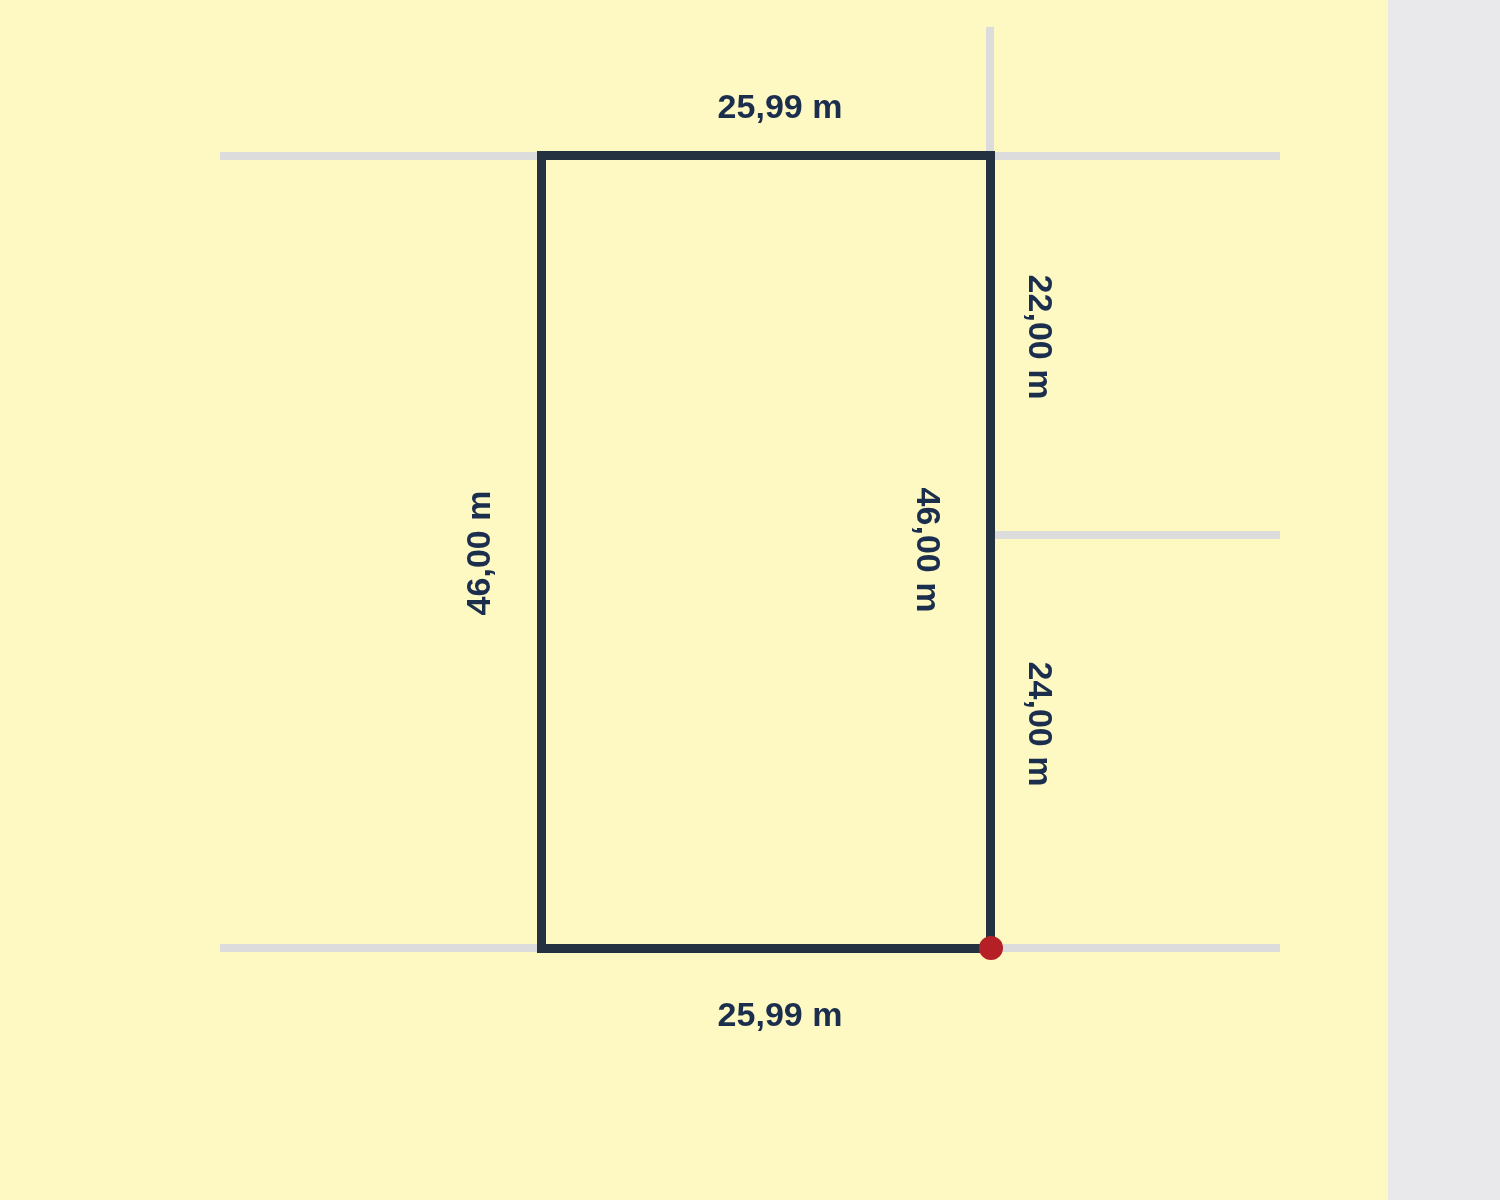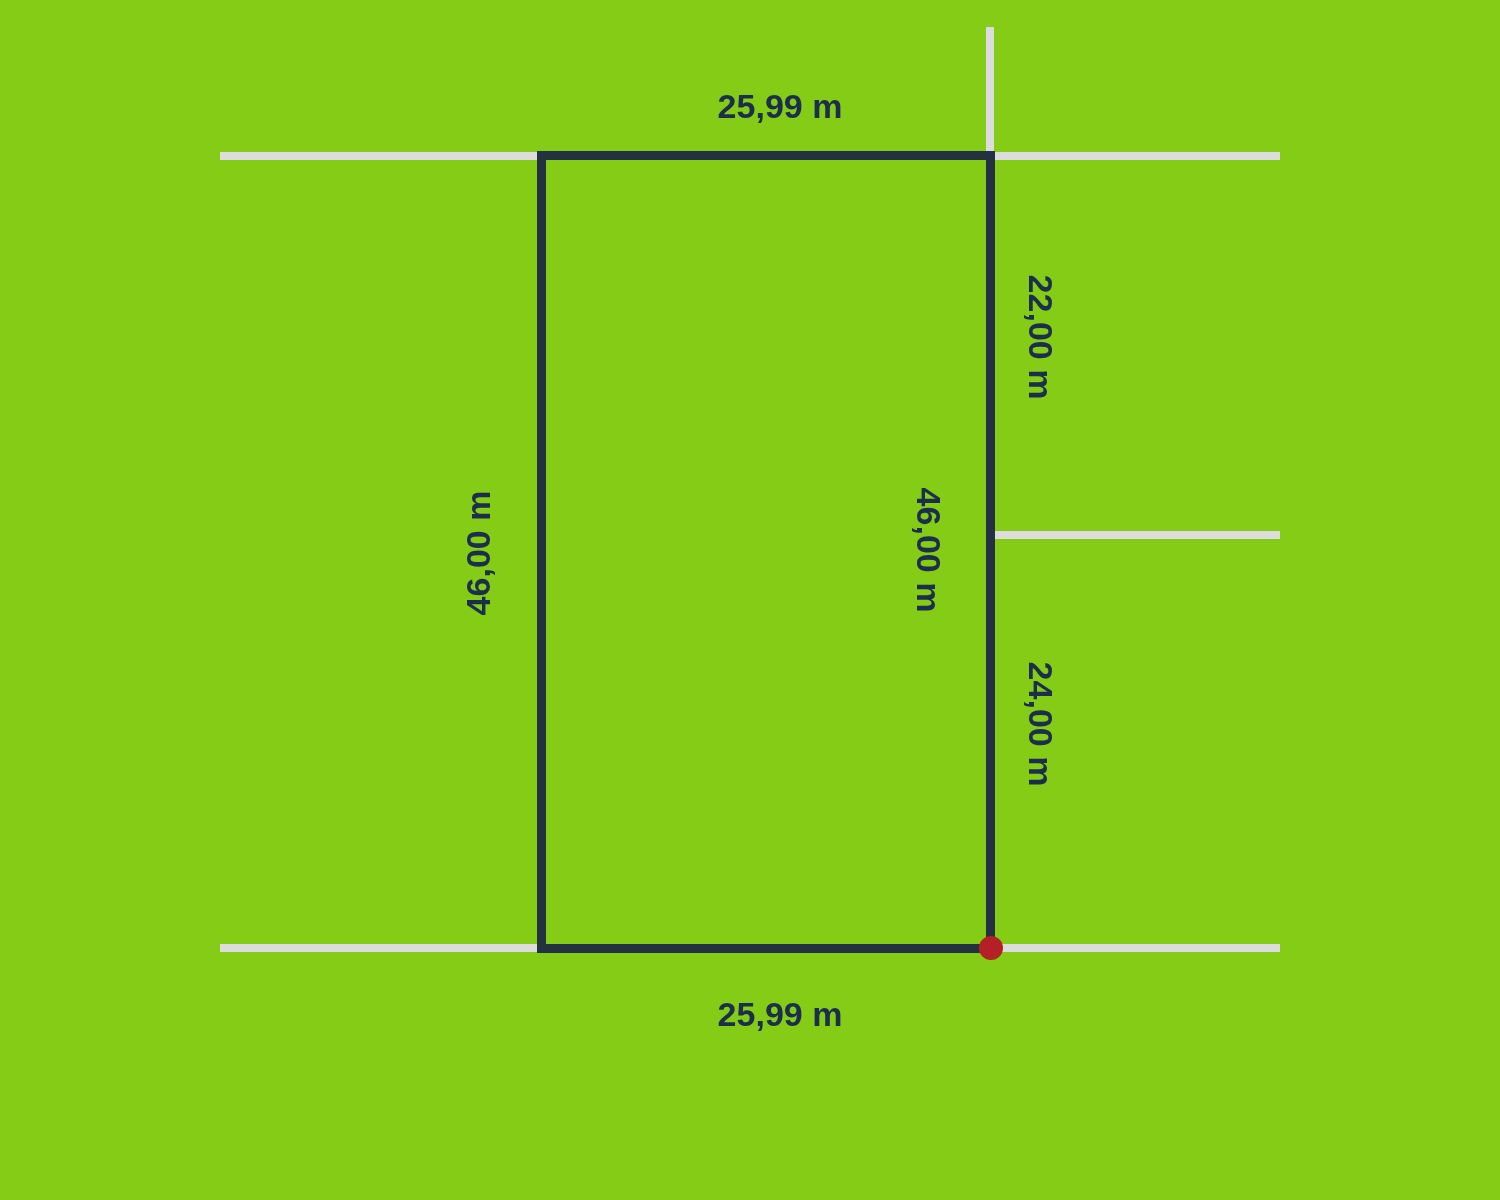--- a/index.html
+++ b/index.html
@@ -3,23 +3,23 @@
 <meta charset="utf-8">
 <style>
   html, body {
     margin: 0;
     padding: 0;
     background: #e9e9eb;
     font-family: "Liberation Sans", sans-serif;
   }
   .canvas {
     position: relative;
-    width: 1500px;
+    width: 1388px;
     height: 1200px;
-    background: #84cc16;
+    background: #fef9c3;
     overflow: hidden;
   }
   .gray-line {
     position: absolute;
     background: #dcdcdc;
   }
   .plot-rect {
     position: absolute;
     left: 537px;
     top: 151px;

